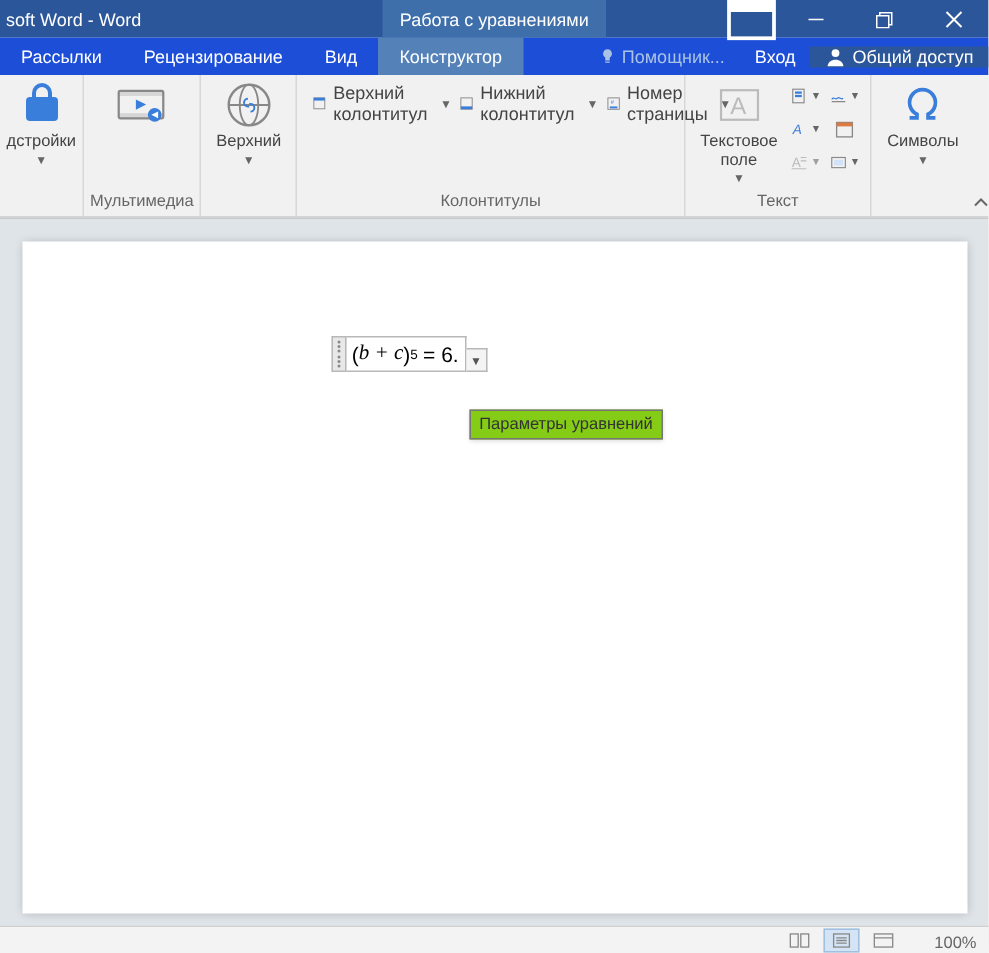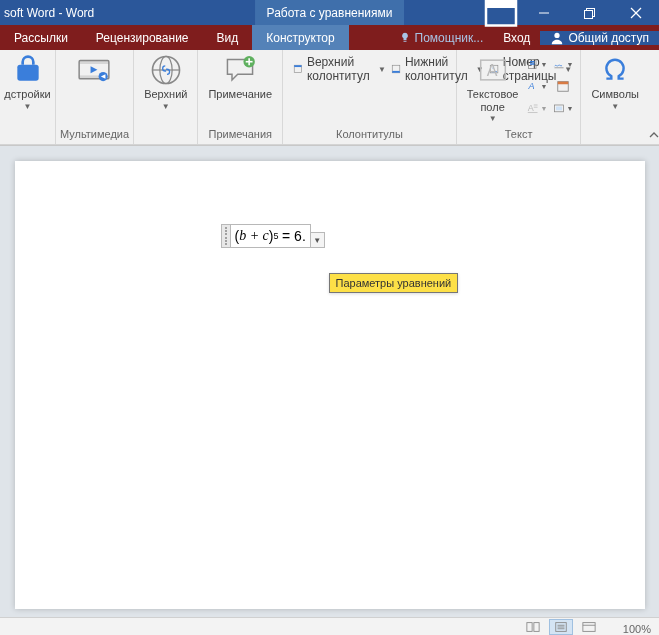--- a/index.html
+++ b/index.html
@@ -9,21 +9,21 @@
   .titlebar { height: 25px; background: #2b579a; display: flex; align-items: center; color: #fff; }
   .title-left { padding-left: 4px; font-size: 12px; flex: 0 0 auto; }
   .title-tools { margin-left: auto; margin-right: auto; background: #3f6fab; height: 25px; display: flex; align-items: center; padding: 0 12px; font-size: 12px; }
   .title-tools { position: absolute; left: 50%; transform: translateX(-50%); top:0; }
   .title-controls { margin-left: auto; display: flex; align-items: center; height: 25px; }
   .title-btn { width: 46px; height: 25px; display: flex; align-items: center; justify-content: center; color: #fff; }
   .title-btn svg { width: 12px; height: 12px; }
   .ribbon-display { width: 40px; display:flex; align-items:center; justify-content:center; }
   
   
-  .tabs { height: 25px; background: #7f1d1d; display: flex; align-items: flex-end; color: #fff; font-size: 12px; }
+  .tabs { height: 25px; background: #1d4ed8; display: flex; align-items: flex-end; color: #fff; font-size: 12px; }
   .tab { padding: 0 14px; height: 25px; display: flex; align-items: center; cursor: pointer; }
   .tab.active { background: #2964a4; }
   .tab.design { background: #3f6fab; }
   .tab.design.active { background: #5482b8; color:#fff; }
   .tab-right { margin-left: auto; display: flex; height: 25px; align-items: center; }
   .tell-me { display: flex; align-items: center; padding: 0 10px; color: #a9c3e4; }
   .tell-me svg { width:12px; height:12px; margin-right:4px; fill:#a9c3e4; }
   .signin { padding: 0 10px; color:#fff; }
   .share { display:flex; align-items:center; padding:0 10px; background:#2b579a; color:#fff; }
   .share svg { width:14px; height:14px; margin-right:4px; fill:#fff; }
@@ -56,21 +56,21 @@
   .workspace { position: relative; height: 485px; background: #dfe4e9; border-top:1px solid #c8c8c8; display:flex; justify-content:center; }
   .page { margin-top: 15px; width: 630px; height: 448px; background: #fff; box-shadow: 0 0 6px rgba(0,0,0,.2); position: relative; }
   
   .equation-box { position:absolute; left:206px; top:63px; display:flex; align-items:stretch; }
   .eq-handle { width:10px; background:#e8e8e8; border:1px solid #b8b8b8; display:flex; flex-direction:column; justify-content:space-around; align-items:center; padding:2px 0; gap:1px; }
   .eq-handle .dot { width:2px; height:2px; background:#888; border-radius:50%; }
   .eq-content { border:1px solid #b8b8b8; border-left:none; min-width:80px; height:24px; display:flex; align-items:center; padding:0 4px; font-family: "Cambria Math", serif; font-size:14px; font-style:italic; color:#000; }
   .eq-drop { width:14px; border:1px solid #b8b8b8; border-left:none; display:flex; align-items:center; justify-content:center; background:#f4f4f4; margin-top:8px; height:16px; align-self:flex-end; font-size:8px; color:#555; }
   .eq-sup { font-size:9px; vertical-align:super; }
   
-  .tooltip { position:absolute; left:314px; top:112px; background:#fde047; border:1px solid #767676; padding:3px 6px; font-size:11px; color:#333; box-shadow:0 1px 3px rgba(0,0,0,.15); }
+  .tooltip { position:absolute; left:298px; top:112px; background:#84cc16; border:1px solid #767676; padding:3px 6px; font-size:11px; color:#333; box-shadow:0 1px 3px rgba(0,0,0,.15); }
   .status-strip { position:absolute; bottom:0; left:0; right:0; height:18px; background:#f3f3f3; border-top:1px solid #d0d0d0; display:flex; align-items:flex-end; justify-content:flex-end; gap:4px; padding:0 8px; font-size:11px; color:#666; }
   .view-btn { width:24px; height:16px; display:flex; align-items:center; justify-content:center; border:1px solid transparent; }
   .view-btn.active { background:#d4e4f4; border-color:#a0c0e0; }
   .view-btn svg { width:14px; height:12px; stroke:#888; fill:none; stroke-width:1; }
   
   .disabled-text { color:#a0a0a0; }
 </style>
 </head>
 <body>
 
@@ -174,36 +174,20 @@
               <path d="M14 18a3 3 0 0 0 0-6h-1m-1-4a3 3 0 0 0 0 6h1" stroke="#3a7edb" stroke-width="1.5" fill="none" transform="translate(4,4) scale(.7)"></path>
             </svg>
         </div>
         <div class="lbl">Верхний</div>
         <div class="arrow">▼</div>
       </div>
     </div>
     <div class="group-label"></div>
   </div>
 
-  <div class="group">
-    <div class="group-body">
-      <div class="big-btn" style="min-width:74px;">
-        <div class="icon-slot">
-          <svg viewBox="0 0 28 24">
-              <path d="M3 3h22v13H12l-5 5v-5H3z" fill="none" stroke="#888" stroke-width="1.3"></path>
-              <circle cx="22" cy="5" r="5" fill="#5fb05f"></circle>
-              <line x1="22" y1="2" x2="22" y2="8" stroke="#fff" stroke-width="1.4"></line>
-              <line x1="19" y1="5" x2="25" y2="5" stroke="#fff" stroke-width="1.4"></line>
-            </svg>
-        </div>
-        <div class="lbl">Примечание</div>
-      </div>
-    </div>
-    <div class="group-label">Примечания</div>
-  </div>
 
   <div class="group" style="min-width:150px;">
     <div class="group-body">
       <div class="stack">
         <div class="row-btn">
           <span class="ric">
               <svg viewBox="0 0 16 16">
                 <rect x="2" y="2" width="12" height="12" fill="none" stroke="#888"></rect>
                 <rect x="2" y="2" width="12" height="3" fill="#3a7edb"></rect>
               </svg>

